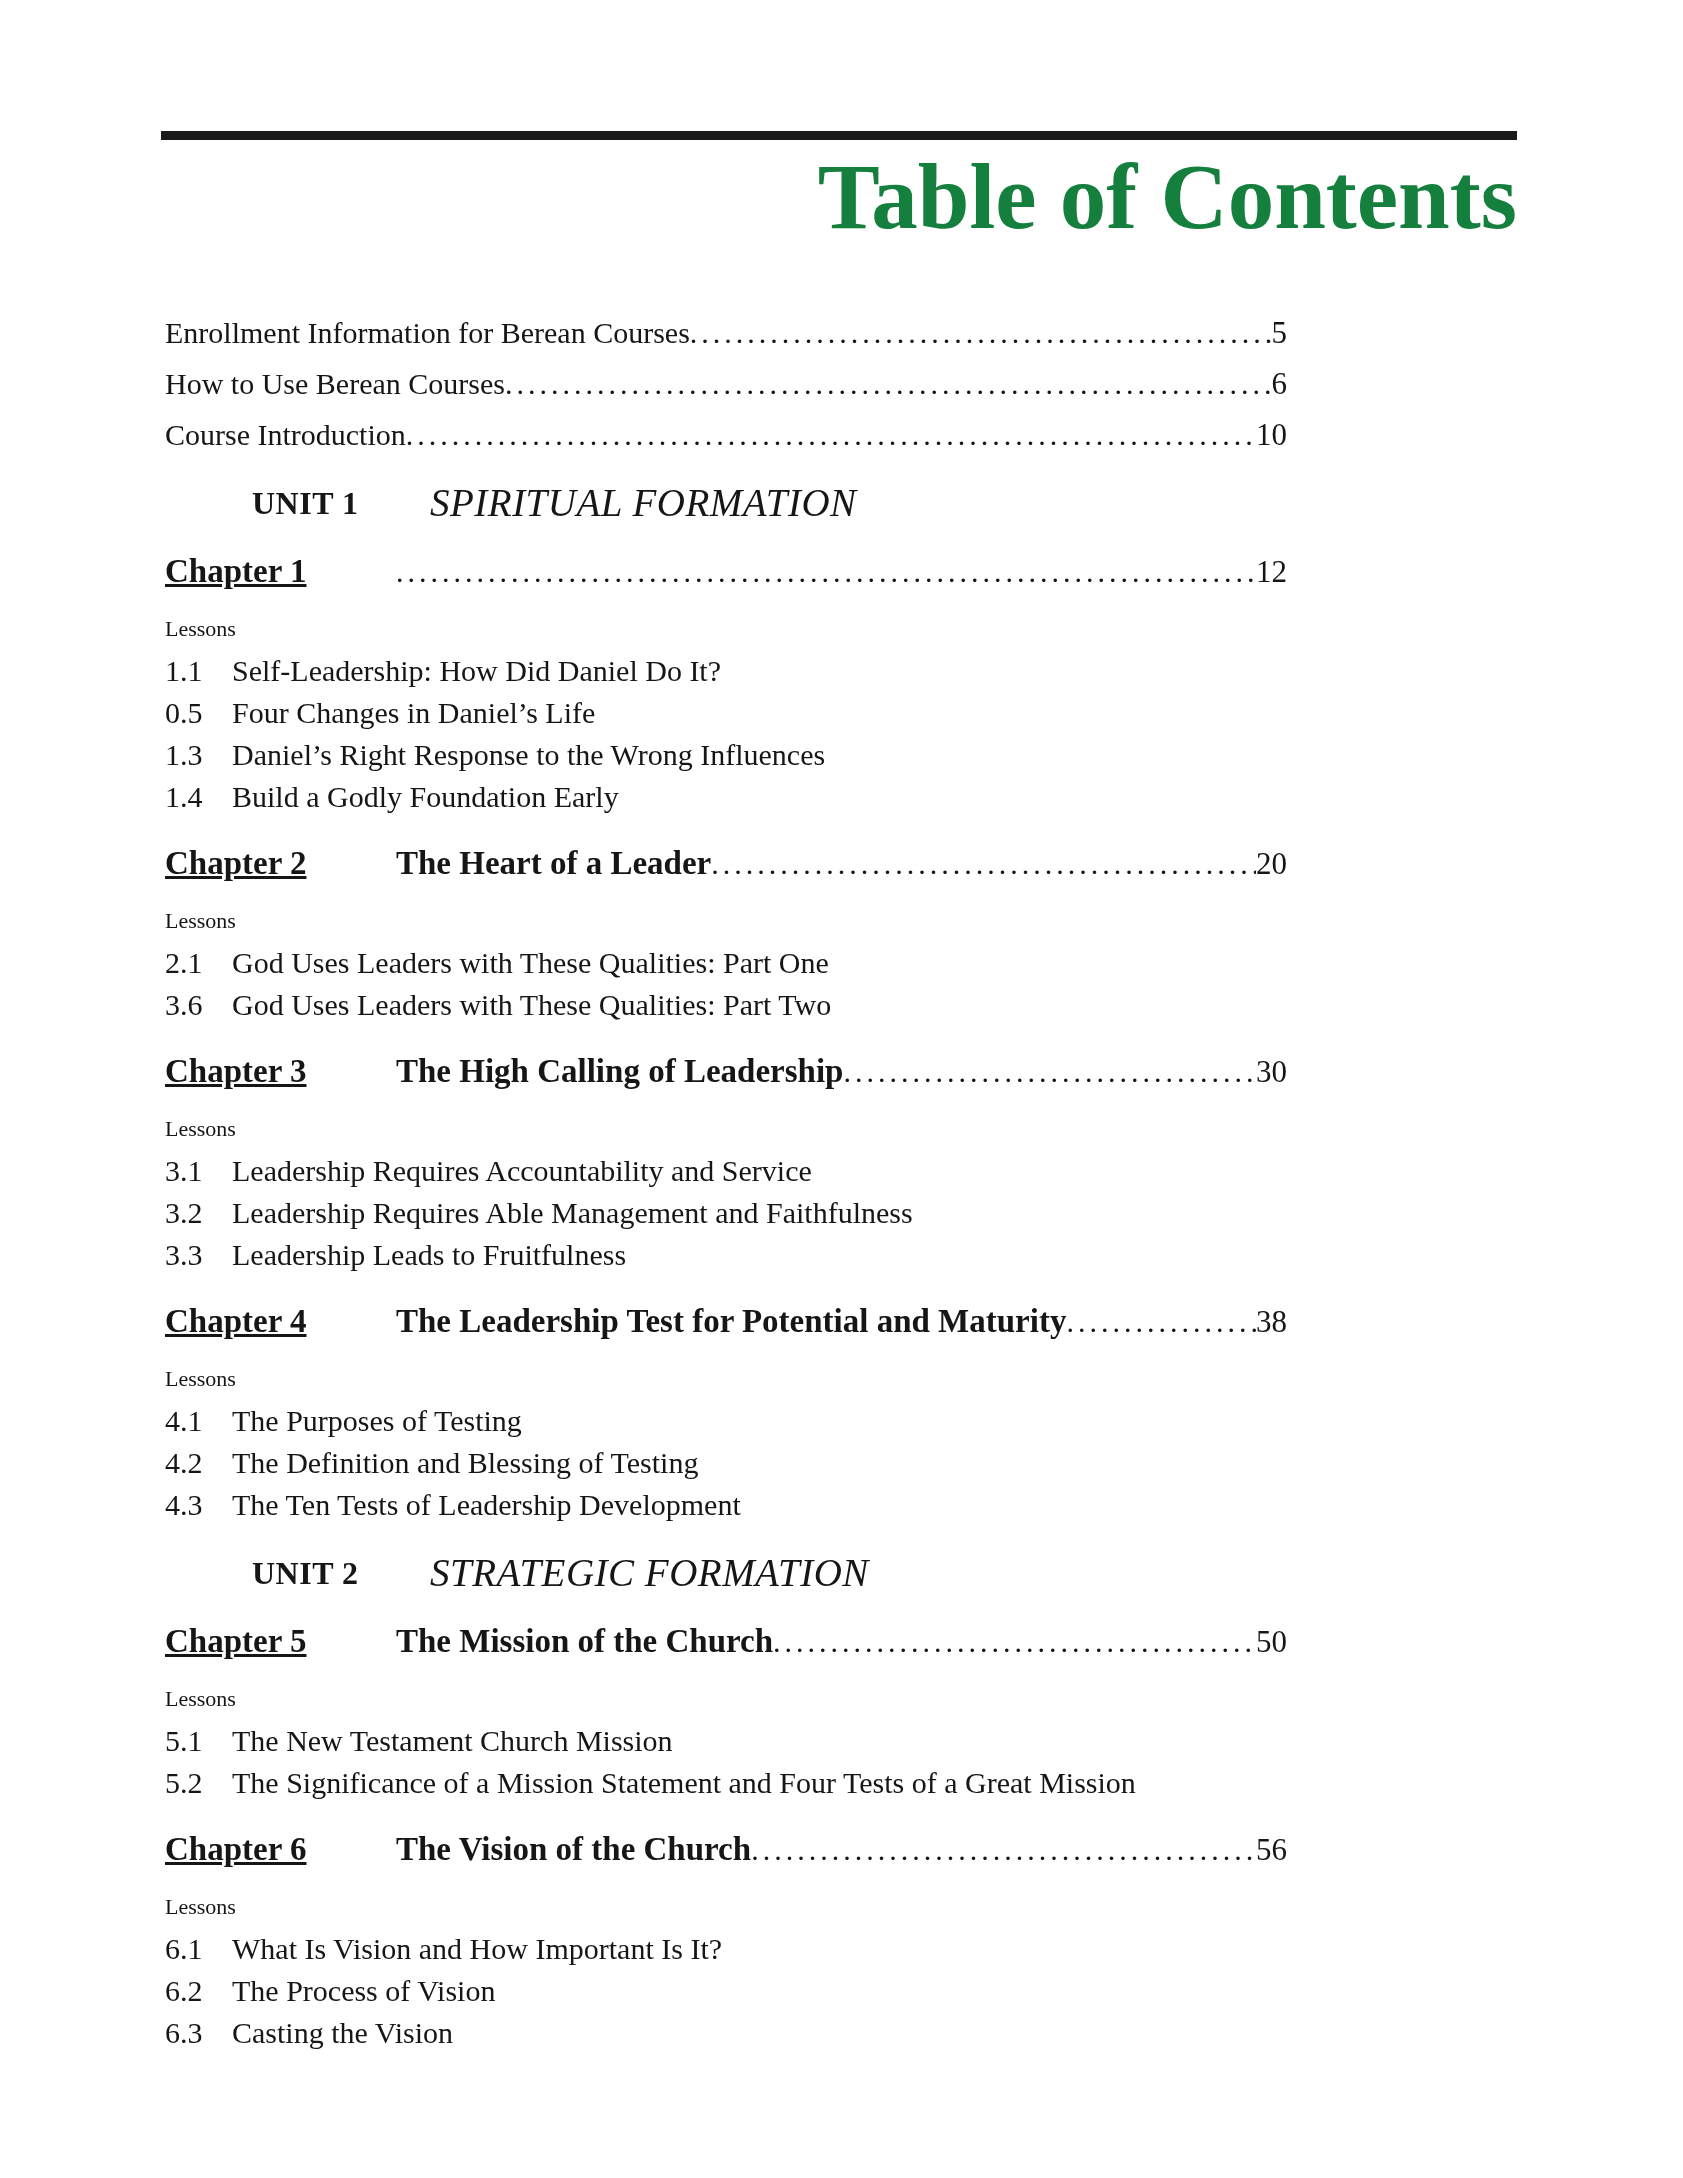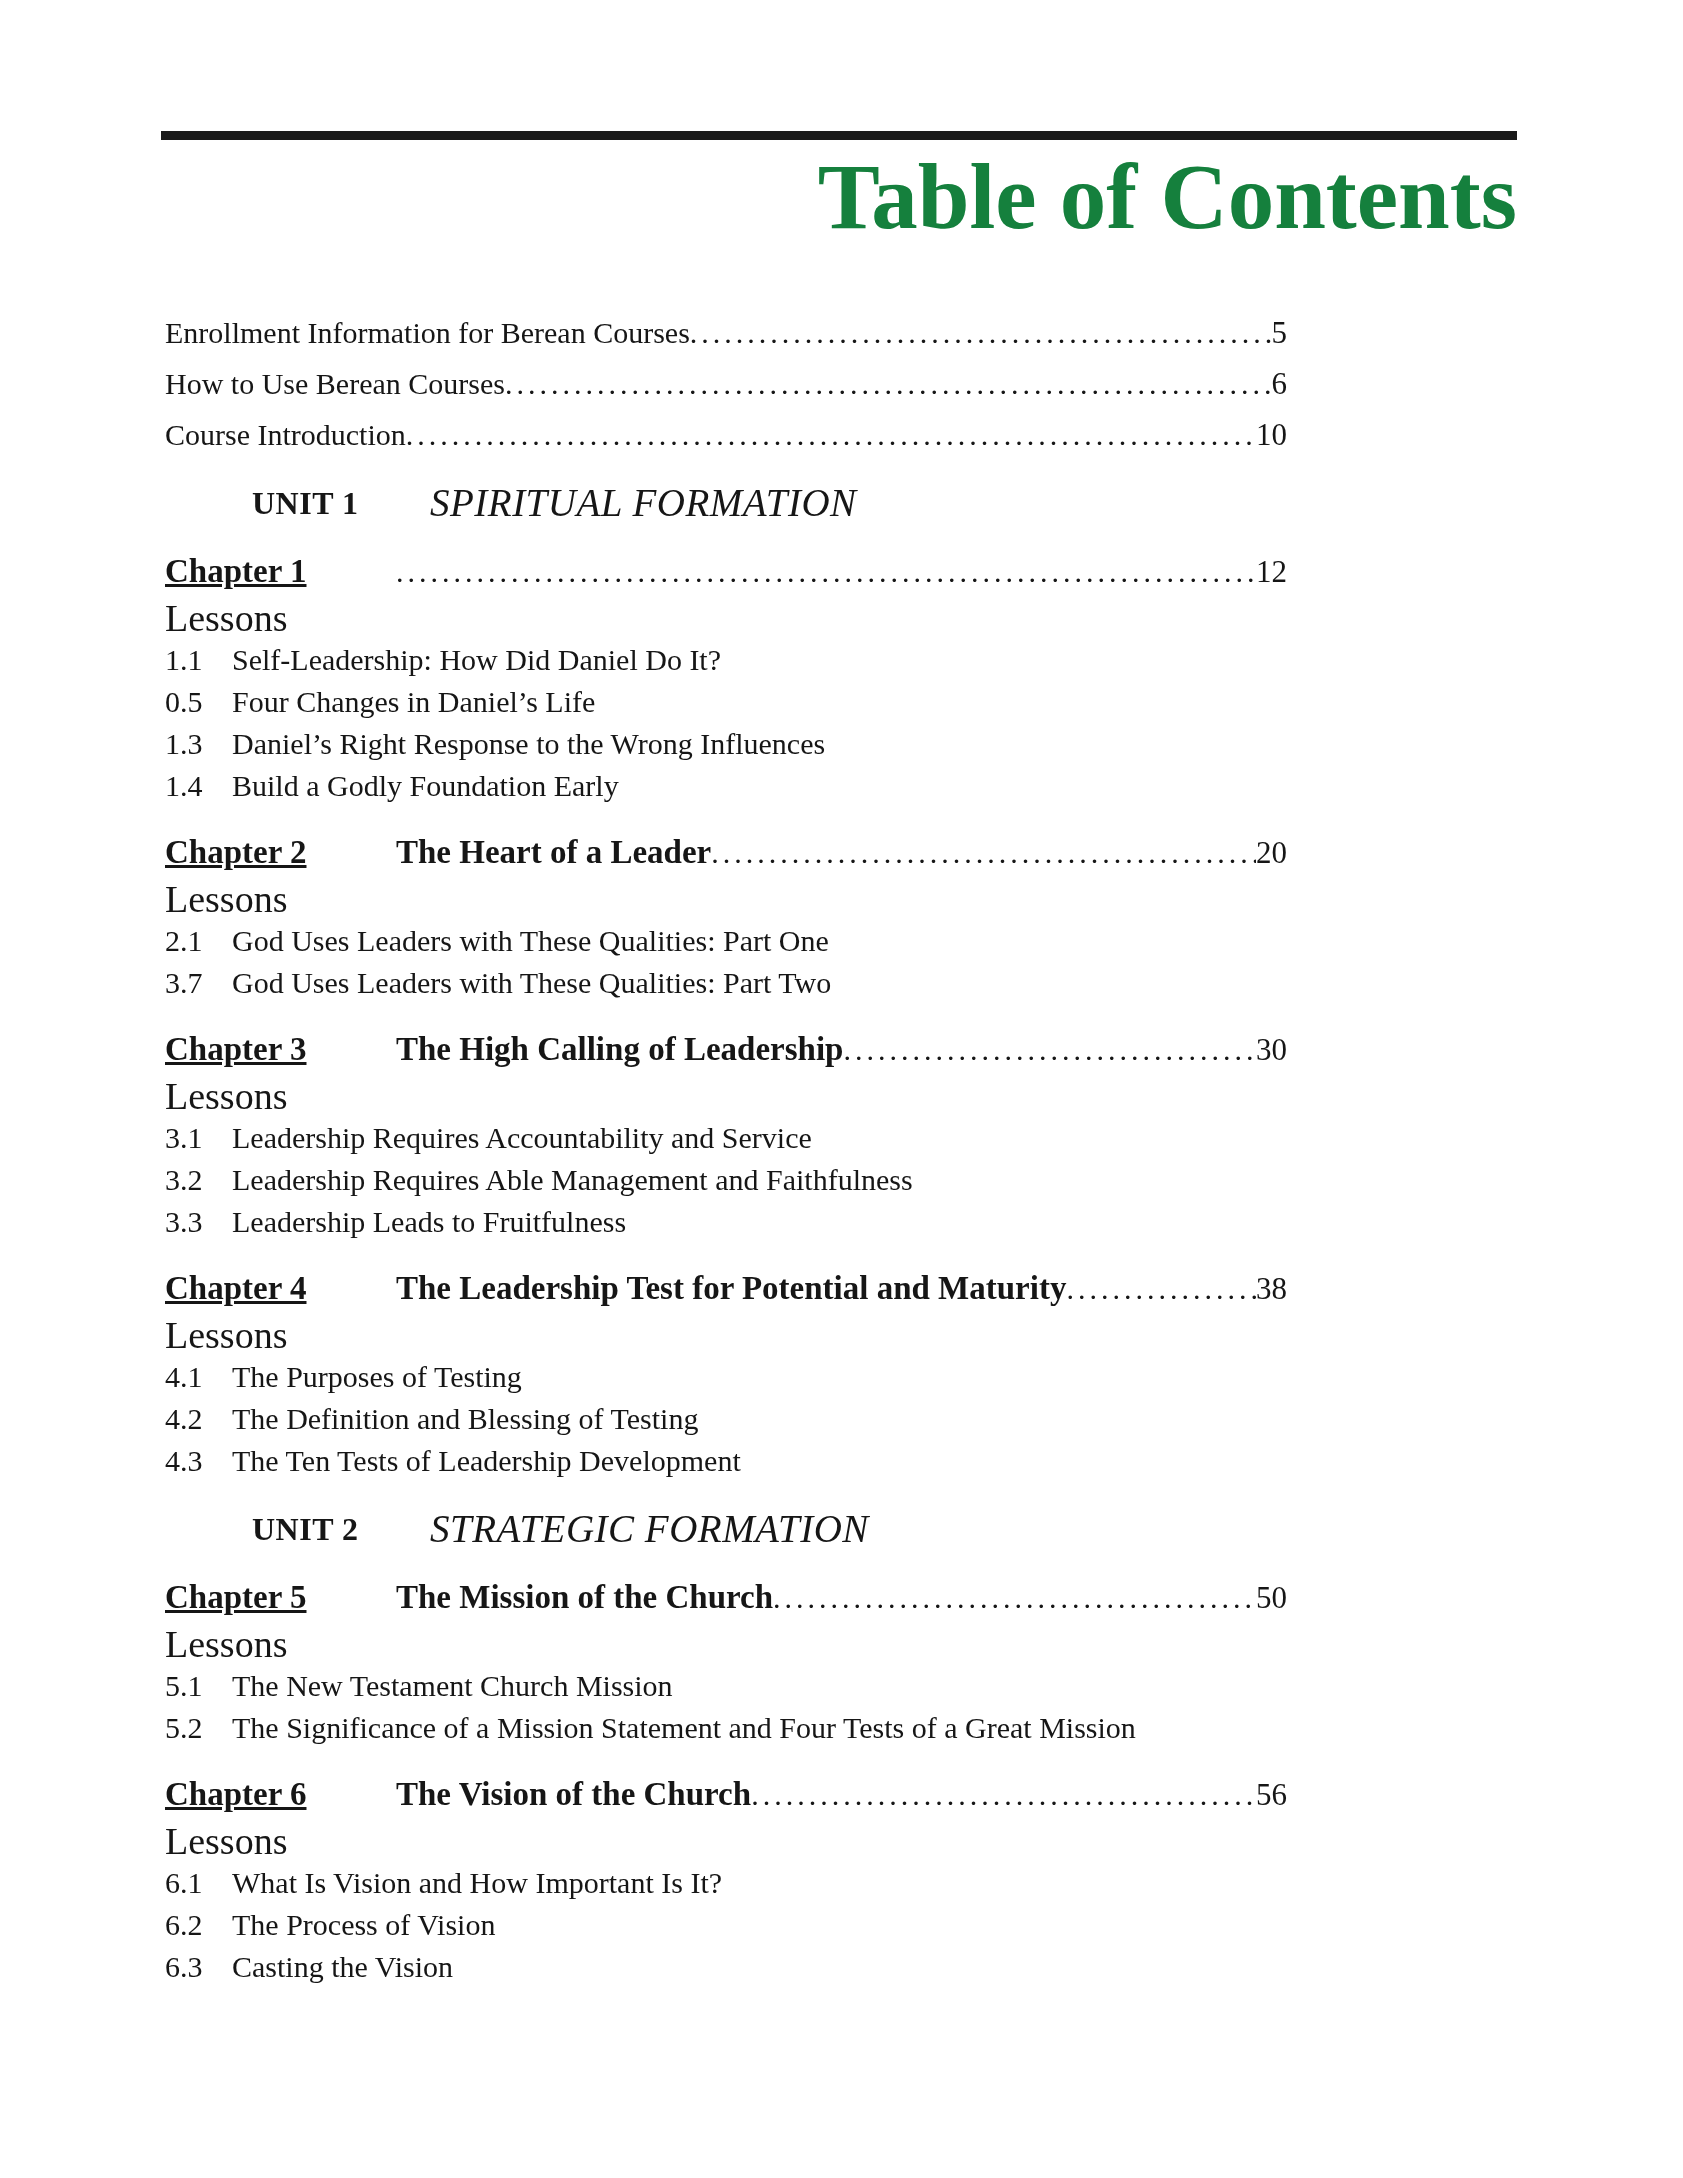--- a/index.html
+++ b/index.html
@@ -104,22 +104,22 @@
   .ch-label {
     flex: 0 0 231px;
     font-weight: 700;
     text-decoration: underline;
   }
   .ch-title {
     flex: 0 0 auto;
     font-weight: 700;
   }
   .lessons-label {
-    margin-top: 4px;
-    font-size: 38px;
+    margin-top: 15px;
+    font-size: 22px;
     line-height: 42px;
   }
   .lesson-row {
     display: flex;
     align-items: center;
     font-size: 30px;
     line-height: 42px;
     white-space: nowrap;
   }
   .lesson-num {
@@ -189,21 +189,21 @@
       <span class="ch-title">The Heart of a Leader</span>
       <span class="dots"></span>
       <span class="page-num">20</span>
     </div>
     <div class="lessons-label">Lessons</div>
     <div class="lesson-row">
       <span class="lesson-num">2.1</span>
       <span class="lesson-title">God Uses Leaders with These Qualities: Part One</span>
     </div>
     <div class="lesson-row">
-      <span class="lesson-num">3.7</span>
+      <span class="lesson-num">3.6</span>
       <span class="lesson-title">God Uses Leaders with These Qualities: Part Two</span>
     </div>
 
     <div class="toc-row chapter-row">
       <span class="ch-label">Chapter 3</span>
       <span class="ch-title">The High Calling of Leadership</span>
       <span class="dots"></span>
       <span class="page-num">30</span>
     </div>
     <div class="lessons-label">Lessons</div>

